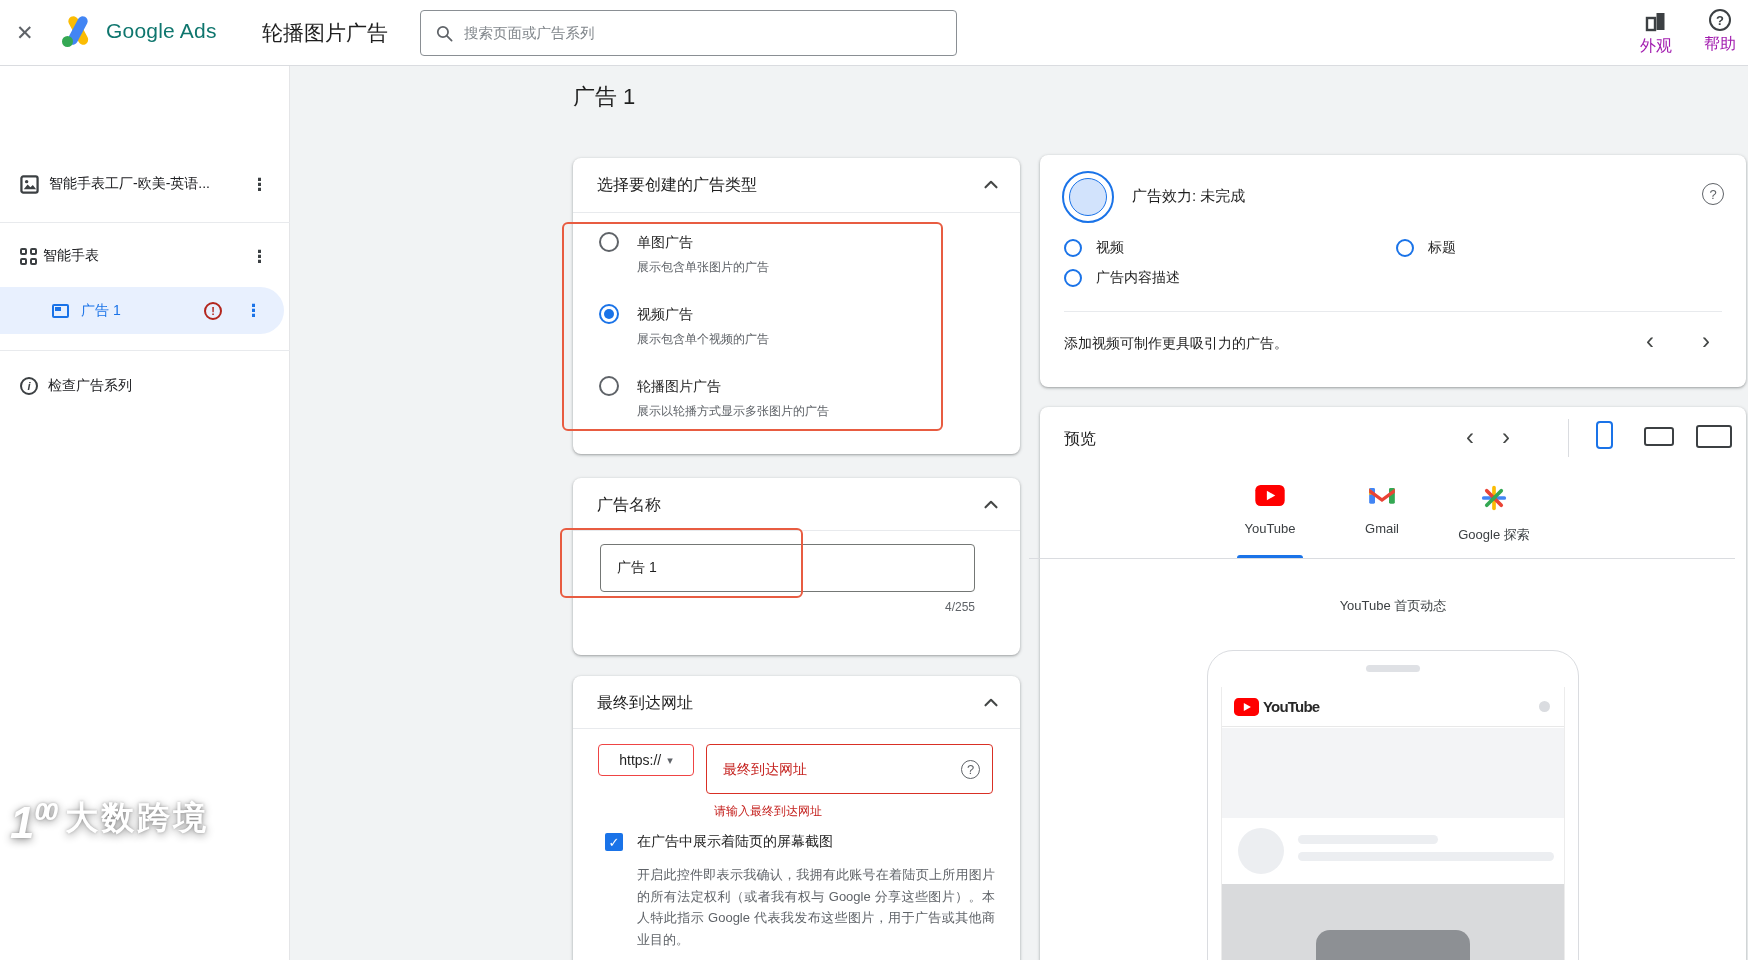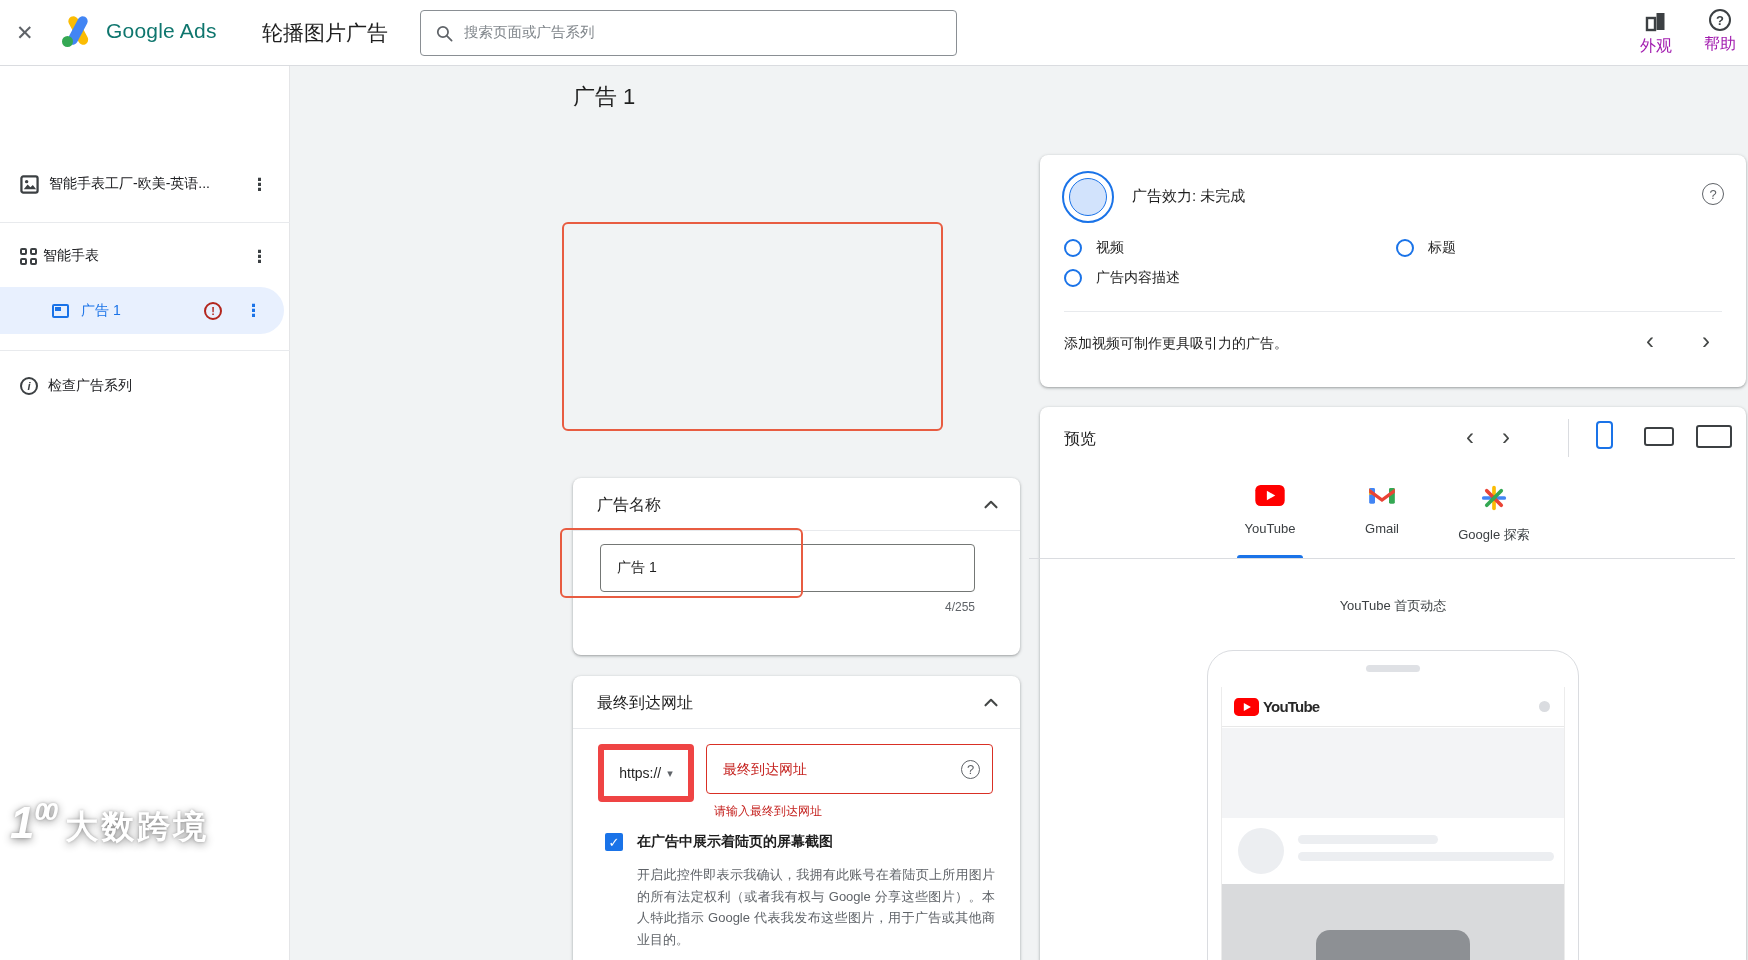--- a/index.html
+++ b/index.html
@@ -7,21 +7,21 @@
   body { font-family:"Liberation Sans","DejaVu Sans",sans-serif; }
   #page { position:relative; width:1748px; height:960px; background:#f1f3f4; overflow:hidden; }
 
   
   .topbar { position:absolute; left:0; top:0; width:1748px; height:66px; background:#fff; border-bottom:1px solid #dadce0; z-index:20; }
   .close-x { position:absolute; left:16px; top:20px; font-size:21px; color:#5f6368; cursor:pointer; line-height:26px; }
   .brandwrap { position:absolute; left:58px; top:12px; display:flex; align-items:center; gap:8px; }
   .brandtext { font-size:21px; color:#0f766e; letter-spacing:.2px; }
   .pagetitle { position:absolute; left:262px; top:19px; font-size:21px; color:#1f1f1f; }
   .searchbox { position:absolute; left:420px; top:10px; width:537px; height:46px; background:#fff; border:1px solid #8a8f94; border-radius:4px; display:flex; align-items:center; padding:0 14px; gap:10px; }
-  .searchbox input { border:none; outline:none; flex:1; font-size:14.5px; color:#7f1d1d; font-family:Liberation Mono, monospace; background:transparent; }
+  .searchbox input { border:none; outline:none; flex:1; font-size:14.5px; color:#7f1d1d; font-family:Liberation Sans, sans-serif; background:transparent; }
   .searchbox input::placeholder { color:#80868b; }
   .tb-btn { position:absolute; top:9px; width:52px; display:flex; flex-direction:column; align-items:center; gap:3px; cursor:pointer; }
   .tb-btn .lbl { font-size:16px; color:#a21caf; }
   .qcircle { width:22px; height:22px; border:2px solid #3c4043; border-radius:50%; display:flex; align-items:center; justify-content:center; font-size:13px; font-weight:bold; color:#3c4043; }
 
   
   .sidebar { position:absolute; left:0; top:66px; width:290px; height:894px; background:#fff; border-right:1px solid #e4e5e7; z-index:10; }
   .side-row { position:absolute; left:0; width:290px; height:40px; display:flex; align-items:center; cursor:pointer; }
   .side-label { font-size:14px; font-weight:500; color:#202124; white-space:nowrap; overflow:hidden; text-overflow:ellipsis; max-width:172px; }
   .kebab { position:absolute; right:22px; font-size:17px; color:#3c4043; font-weight:bold; cursor:pointer; }
@@ -44,29 +44,29 @@
 
   .radio { width:20px; height:20px; border:2px solid #5f6368; border-radius:50%; position:relative; cursor:pointer; }
   .radio.sel { border-color:#1a73e8; }
   .radio.sel::after { content:""; position:absolute; inset:3px; background:#1a73e8; border-radius:50%; }
   .opt-label { font-size:14px; color:#1f1f1f; cursor:pointer; }
   .opt-desc { font-size:12px; color:#5f6368; }
 
   .name-input { position:absolute; left:27px; top:66px; width:375px; height:48px; border:1px solid #747775; border-radius:4px; font-size:14px; color:#1f1f1f; padding:0 16px; outline:none; font-family:inherit; background:#fff; }
   .counter { position:absolute; left:27px; top:122px; width:375px; text-align:right; font-size:12px; color:#5f6368; }
 
-  .proto { position:absolute; left:25px; top:68px; width:96px; height:58px; border:6px solid #ef4444; border-radius:4px; display:flex; align-items:center; justify-content:center; gap:6px; font-size:14px; color:#1f1f1f; cursor:pointer; background:#fff; }
+  .proto { position:absolute; left:25px; top:68px; width:96px; height:32px; border:1px solid #ef4444; border-radius:4px; display:flex; align-items:center; justify-content:center; gap:6px; font-size:14px; color:#1f1f1f; cursor:pointer; background:#fff; }
   .proto .caret { font-size:11px; color:#5f6368; }
   .url-input-wrap { position:absolute; left:133px; top:68px; width:287px; height:50px; border:1.5px solid #d93025; border-radius:4px; display:flex; align-items:center; background:#fff; }
   .url-input-wrap input { border:none; outline:none; flex:1; font-size:14px; padding:0 16px; color:#c5221f; font-family:inherit; background:transparent; }
   .url-input-wrap input::placeholder { color:#c5221f; }
   .url-help { margin-right:12px; }
   .url-error { position:absolute; left:141px; top:127px; font-size:12px; color:#c5221f; }
   .cbx { position:absolute; left:32px; top:157px; width:18px; height:18px; background:#1a73e8; border-radius:2px; color:#fff; font-size:13px; font-weight:bold; display:flex; align-items:center; justify-content:center; cursor:pointer; }
-  .cbx-label { position:absolute; left:64px; top:157px; font-size:14px; font-weight:700; color:#1f1f1f; cursor:pointer; }
+  .cbx-label { position:absolute; left:64px; top:157px; font-size:14px; font-weight:400; color:#1f1f1f; cursor:pointer; }
   .disclaimer { position:absolute; left:64px; top:188px; width:358px; font-size:13px; color:#5f6368; line-height:21.5px; text-align:justify; }
 
   
   .gauge-out { position:absolute; left:22px; top:16px; width:52px; height:52px; border:2px solid #1a73e8; border-radius:50%; }
   .gauge-in { position:absolute; inset:5px; background:#d2e3fc; border:1.5px solid #1a73e8; border-radius:50%; }
   .st-title { position:absolute; left:92px; top:32px; font-size:15px; font-weight:500; color:#1f1f1f; }
   .st-help { position:absolute; right:22px; top:28px; }
   .st-item { position:absolute; display:flex; align-items:flex-end; gap:14px; cursor:pointer; }
   .st-circ { width:18px; height:18px; border:2px solid #1a73e8; border-radius:50%; background:#fff; }
   .st-lbl { font-size:14px; color:#1f1f1f; }
@@ -97,21 +97,21 @@
   .scr-row { position:absolute; left:0; right:0; top:131px; height:66px; background:#fff; }
   .avatar { position:absolute; left:16px; top:10px; width:46px; height:46px; border-radius:50%; background:#eceef1; }
   .bar { position:absolute; background:#eceef1; border-radius:5px; height:9px; }
   .scr-media { position:absolute; left:0; right:0; top:197px; height:160px; background:#d9dadc; }
   .media-dark { position:absolute; left:50%; transform:translateX(-50%); top:46px; width:154px; height:80px; background:#8d9094; border-radius:14px; }
 
   
   .ann { position:absolute; border:2.5px solid #e85c41; border-radius:6px; z-index:15; pointer-events:none; }
 
   
-  .watermark { position:absolute; left:10px; top:800px; z-index:30; color:#fff; text-shadow:0 2px 8px rgba(0,0,0,.45), 0 0 3px rgba(0,0,0,.25); display:flex; align-items:flex-end; gap:10px; }
+  .watermark { position:absolute; left:10px; top:800px; z-index:30; color:#fff; text-shadow:0 2px 8px rgba(0,0,0,.45), 0 0 3px rgba(0,0,0,.25); display:flex; gap:10px; }
   .wm-mark { font-weight:bold; font-style:italic; line-height:1; }
   .wm-one { font-size:44px; }
   .wm-oo { font-size:24px; letter-spacing:-3px; vertical-align:18px; }
   .wm-text { font-size:33px; font-weight:bold; letter-spacing:3px; line-height:1.1; }
 </style>
 </head>
 <body>
 
 <div id="page">
 
@@ -187,20 +187,41 @@
     <div class="side-div" style="top:284px;"></div>
 
     <div class="side-row" style="top:300px;">
       <span class="info-icn" style="margin-left:20px;">i</span>
       <span class="side-label" style="margin-left:10px;">检查广告系列</span>
     </div>
   </div>
 
   <div class="heading">广告 1</div>
 
+  <div class="card" style="left:573px;top:158px;width:447px;height:296px;">
+    <span class="card-title">选择要创建的广告类型</span>
+    <span class="collapse">
+      <svg width="22" height="22" viewBox="0 0 24 24">
+          <path d="M6 14.5l6-6 6 6" fill="none" stroke="#444746" stroke-width="2.3" stroke-linecap="round" stroke-linejoin="round"></path>
+        </svg>
+    </span>
+    <div class="card-div"></div>
+
+    <div style="position:absolute;left:26px;top:74px;" class="radio"></div>
+    <div style="position:absolute;left:64px;top:76px;" class="opt-label">单图广告</div>
+    <div style="position:absolute;left:64px;top:101px;" class="opt-desc">展示包含单张图片的广告</div>
+
+    <div style="position:absolute;left:26px;top:146px;" class="radio sel"></div>
+    <div style="position:absolute;left:64px;top:148px;" class="opt-label">视频广告</div>
+    <div style="position:absolute;left:64px;top:173px;" class="opt-desc">展示包含单个视频的广告</div>
+
+    <div style="position:absolute;left:26px;top:218px;" class="radio"></div>
+    <div style="position:absolute;left:64px;top:220px;" class="opt-label">轮播图片广告</div>
+    <div style="position:absolute;left:64px;top:245px;" class="opt-desc">展示以轮播方式显示多张图片的广告</div>
+  </div>
 
   <div class="card" style="left:573px;top:478px;width:447px;height:177px;">
     <span class="card-title">广告名称</span>
     <span class="collapse">
       <svg width="22" height="22" viewBox="0 0 24 24">
           <path d="M6 14.5l6-6 6 6" fill="none" stroke="#444746" stroke-width="2.3" stroke-linecap="round" stroke-linejoin="round"></path>
         </svg>
     </span>
     <div class="card-div" style="top:52px;"></div>
     <input class="name-input" type="text" value="广告 1" style="">

